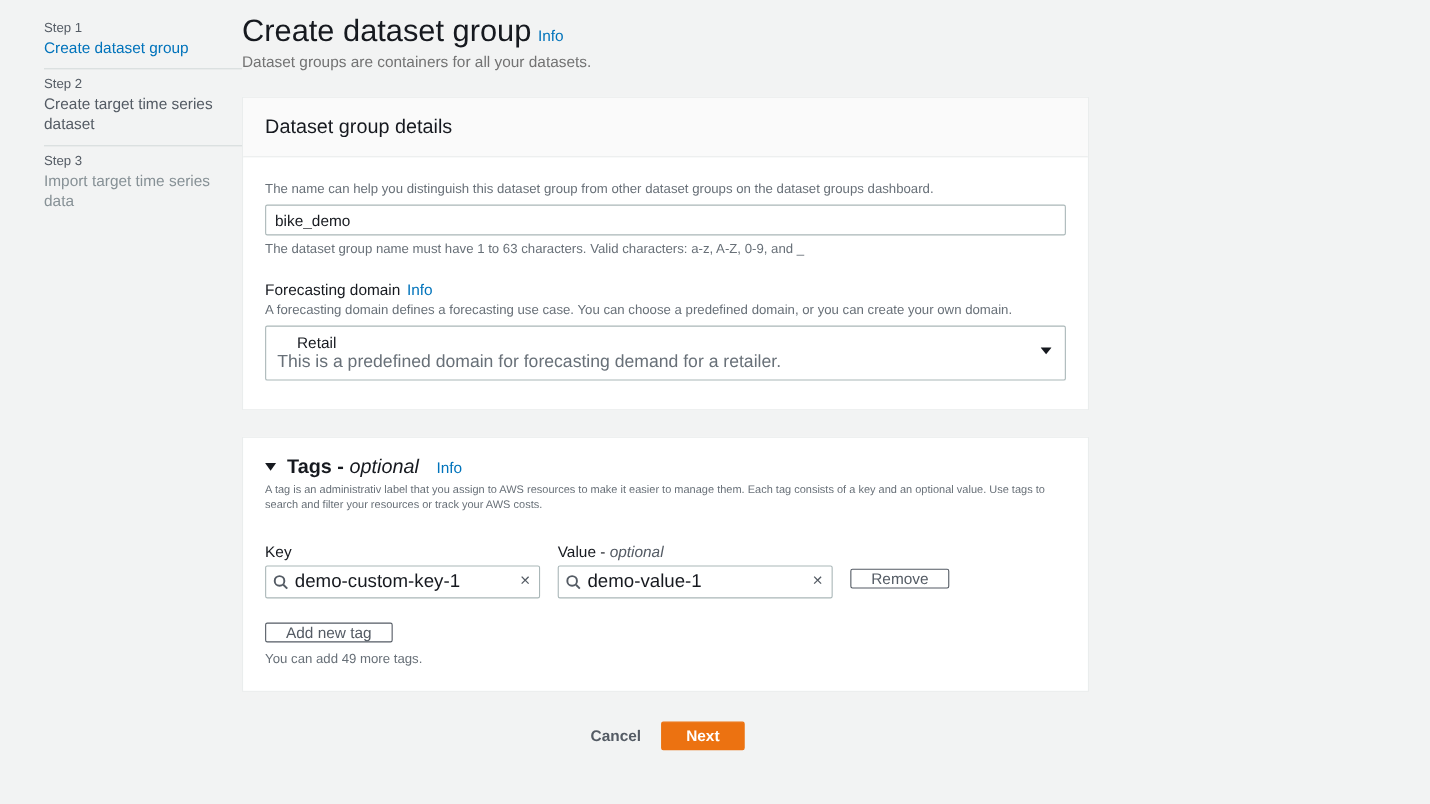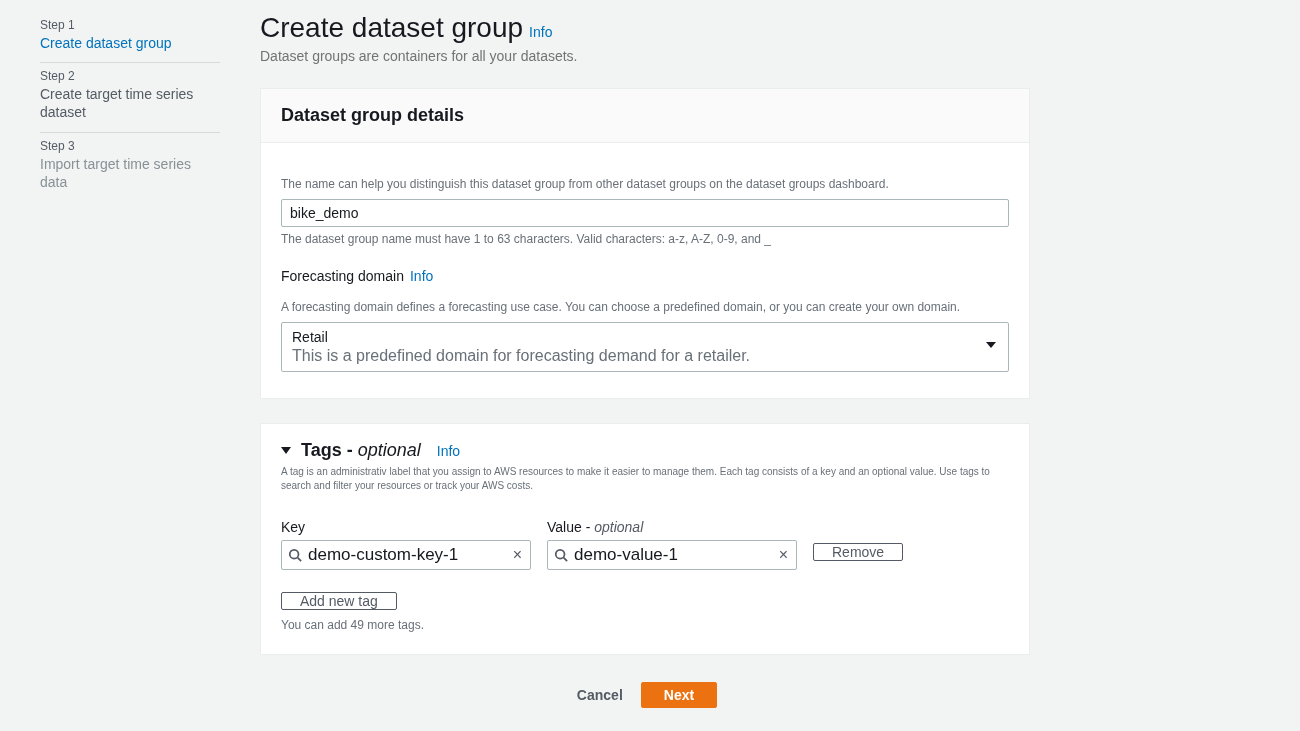--- a/index.html
+++ b/index.html
@@ -1,40 +1,40 @@
 <!DOCTYPE html>
 <html><head>
   <meta charset="utf-8">
   <style>
     * { box-sizing: border-box; margin: 0; padding: 0; }
     body { font-family: "Amazon Ember", "Helvetica Neue", Arial, sans-serif; background: #f2f3f3; color: #16191f; font-size: 14px; }
-    .page { display: flex; padding: 12px 40px; gap: 40px; min-height: 731px; }
+    .page { display: flex; padding: 12px 40px; min-height: 731px; }
     .wizard { width: 180px; padding-top: 0; flex-shrink: 0; }
     .wizard-step { border-bottom: 1px solid #d5dbdb; padding: 6px 0 10px 0; }
     .wizard-step:last-child { border-bottom: none; }
     .wizard-step-label { font-size: 12px; color: #545b64; }
     .wizard-step-title { font-size: 14px; color: #545b64; line-height: 1.3; margin-top: 2px; }
     .wizard-step.active .wizard-step-title { color: #0073bb; }
     .wizard-step.disabled .wizard-step-title { color: #879196; }
     .main { flex: 1; max-width: 770px; }
     .page-title { font-size: 28px; font-weight: 400; color: #16191f; display: inline; }
     .info-link { color: #0073bb; font-size: 14px; font-weight: 400; margin-left: 6px; cursor: pointer; }
     .page-desc { color: #737373; font-size: 14px; margin-top: 4px; }
     .panel { background: #fff; border: 1px solid #eaeded; margin-top: 24px; }
     .panel-header { background: #fafafa; border-bottom: 1px solid #eaeded; padding: 16px 20px; }
-    .panel-header h2 { font-size: 18px; font-weight: 700; color: #16191f; }
+    .panel-header h2 { font-size: 18px; font-weight: 400; color: #16191f; }
     .panel-body { padding: 18px 20px 26px; }
     .form-group { margin-bottom: 22px; }
     .form-group:last-child { margin-bottom: 0; }
     .form-label { font-size: 14px; color: #16191f; display: block; }
-    .form-help { font-size: 12px; color: #687078; margin-top: 16px; }
+    .form-help { font-size: 12px; color: #687078; margin-top: 3px; }
     .form-constraint { font-size: 12px; color: #687078; margin-top: 5px; }
     .input { width: 100%; border: 1px solid #aab7b8; border-radius: 2px; padding: 5px 8px; margin-top: 8px; font-size: 14px; color: #16191f; }
     .select { width: 100%; border: 1px solid #aab7b8; border-radius: 2px; padding: 6px 30px 6px 10px; margin-top: 8px; font-size: 14px; position: relative; background: #fff; cursor: pointer; }
-    .select-title { color: #16191f; font-weight: 400; }
+    .select-title { color: #16191f; font-weight: 400; margin-left: 18px; }
     .select-sub { color: #687078; font-size: 16px; margin-top: 2px; }
     .select .caret { position: absolute; right: 12px; top: 14px; }
     .caret svg { width: 10px; height: 10px; }
     .panel-header-collapsible { padding: 16px 20px 4px 20px; }
     .panel-header-collapsible h2 { display: flex; align-items: center; gap: 10px; font-size: 18px; }
     .panel-header-collapsible .tri { width: 0; height: 0; border-left: 5px solid transparent; border-right: 5px solid transparent; border-top: 7px solid #16191f; display:inline-block; }
     .tags-title-opt { font-style: italic; font-weight: 400; }
     .panel-sub { font-size: 10px; color: #687078; padding: 0 20px 14px 20px; line-height: 1.4; border-bottom: 0px solid #eaeded; }
     .tags-body { padding: 12px 20px 22px; }
     .tag-cols { display: flex; gap: 16px; align-items: flex-start; }

